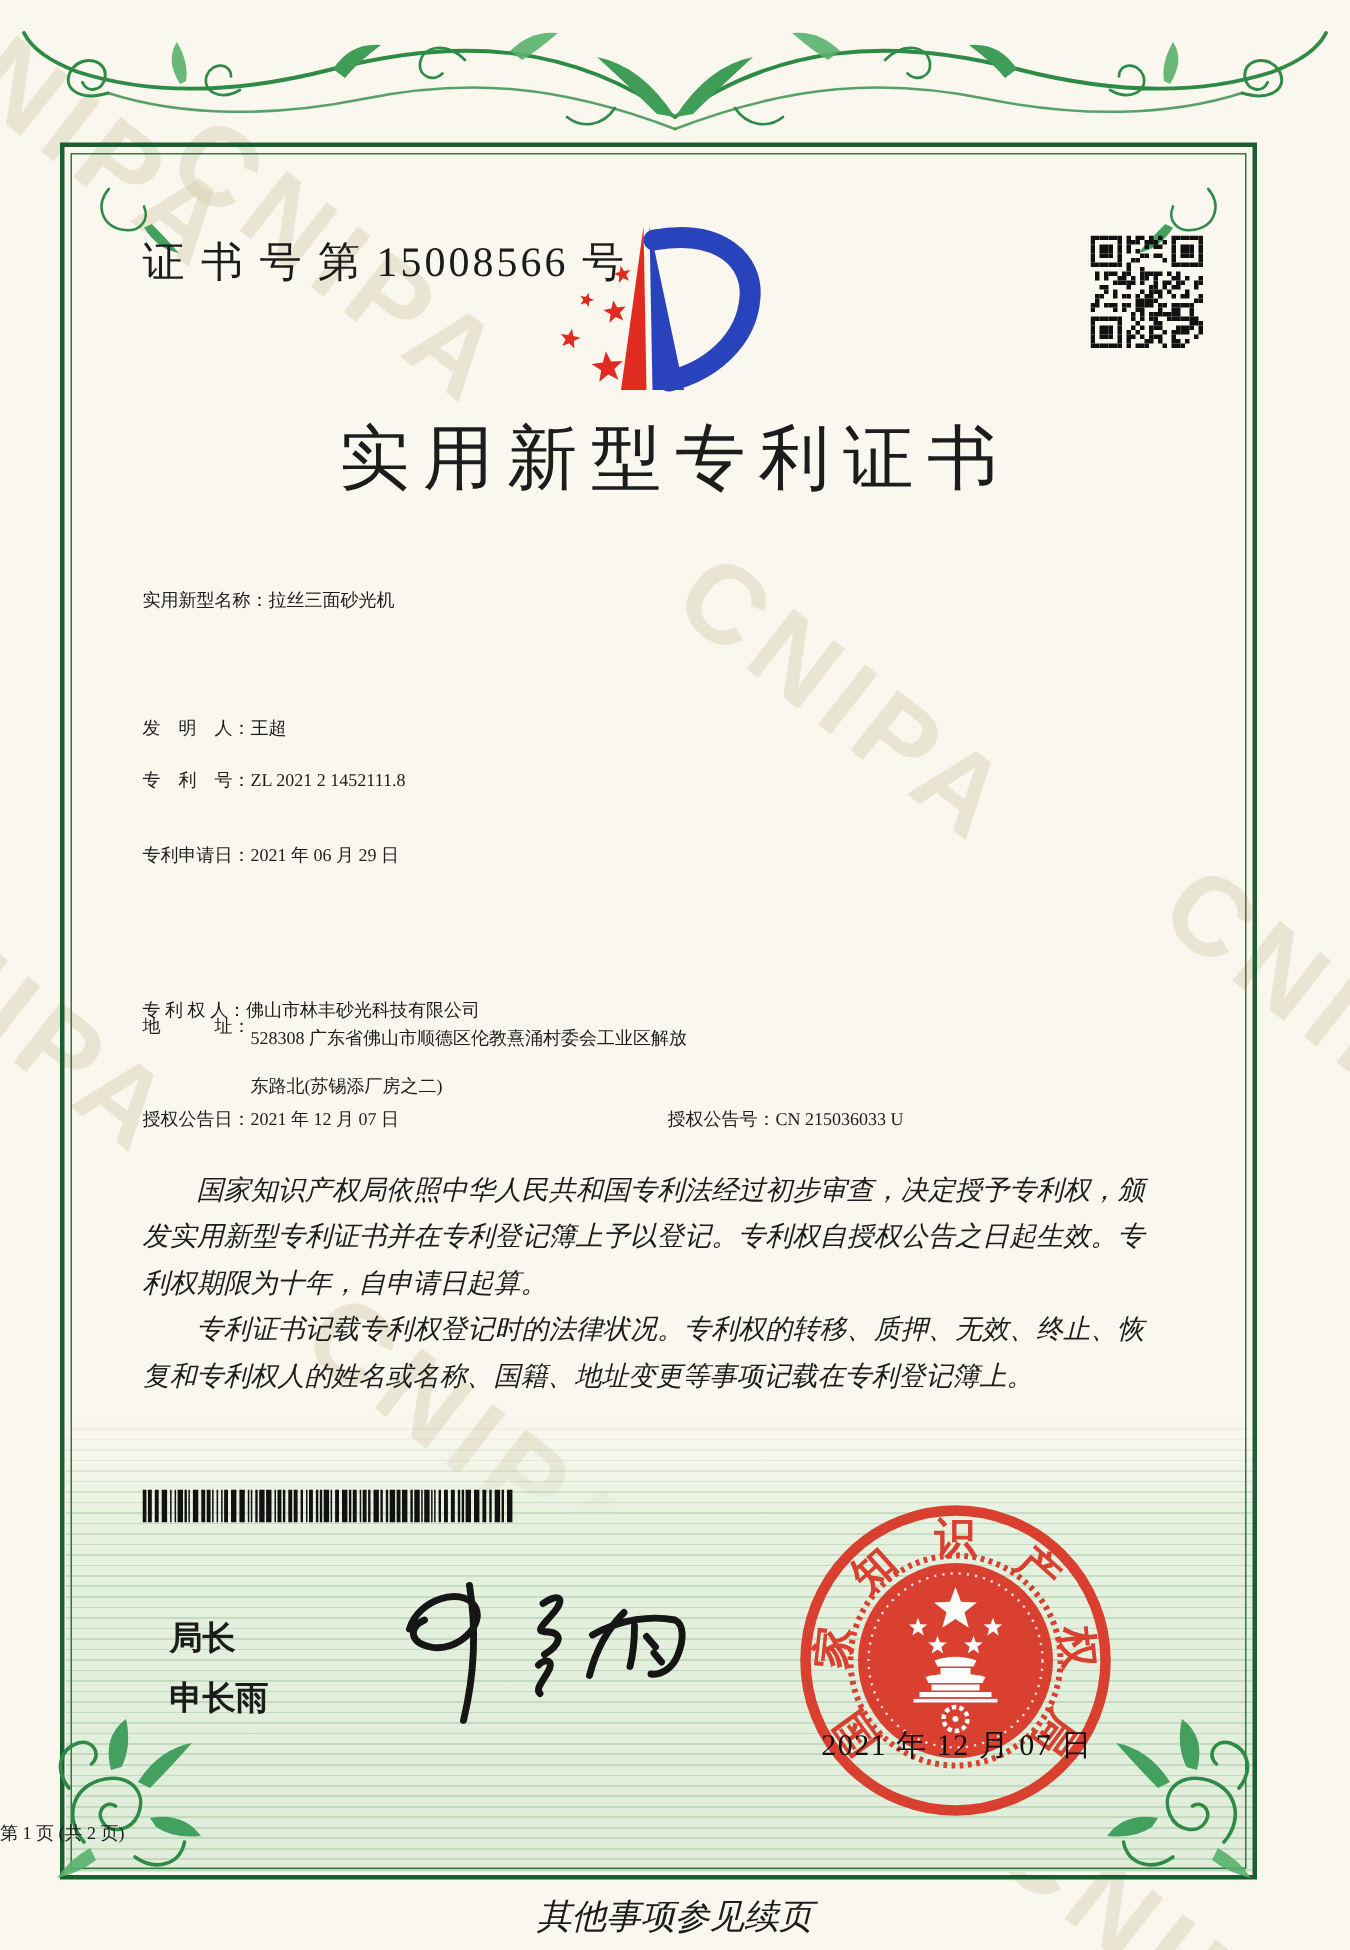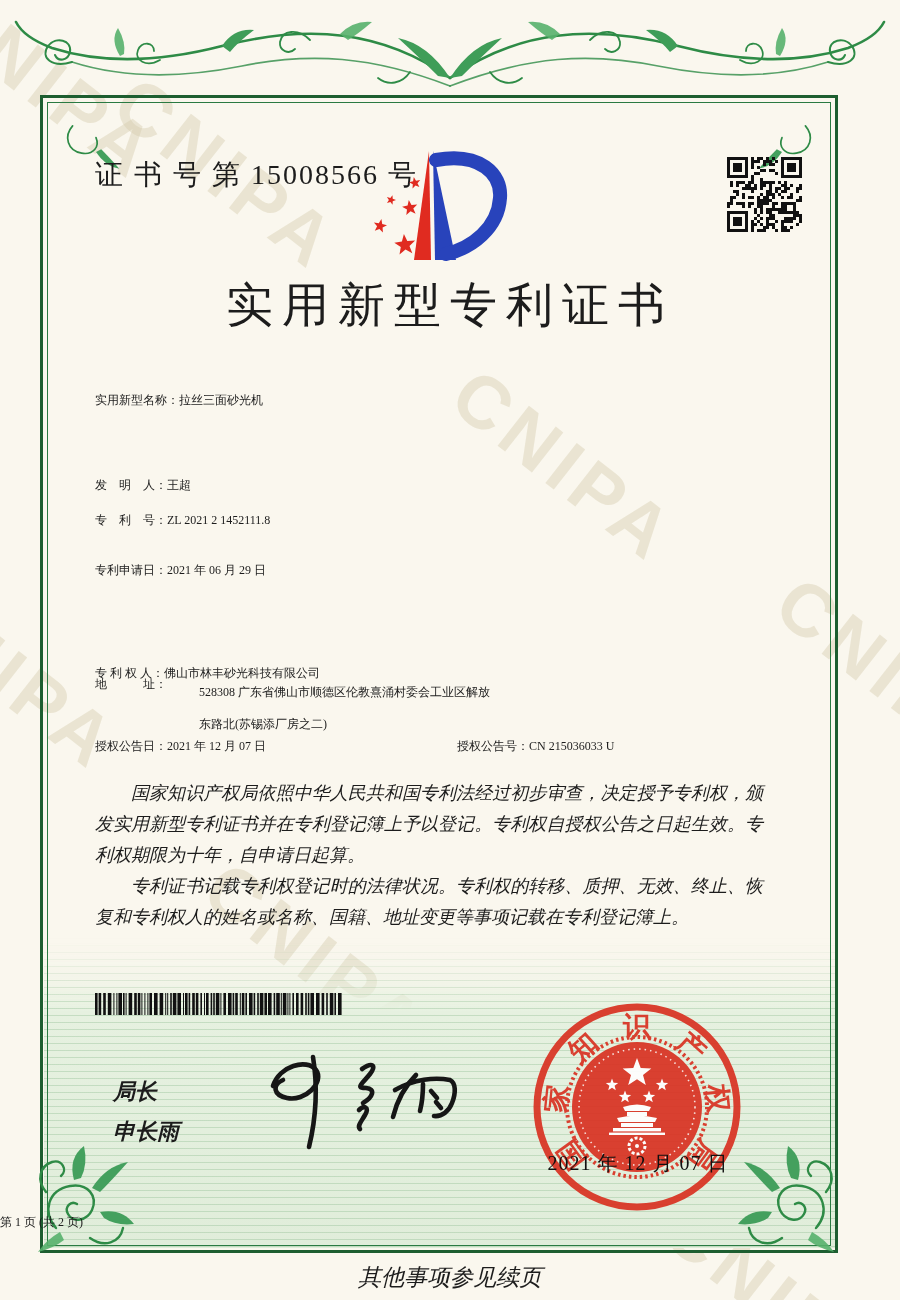--- a/index.html
+++ b/index.html
@@ -19,26 +19,26 @@
   
   .frame{position:absolute;left:40px;top:95px;width:792px;height:1152px;
       border:3px solid #1d5e30;z-index:3;pointer-events:none;}
   .frame-inner{position:absolute;inset:4px;border:1px solid #2a7a42;}
   .content{position:absolute;inset:0;z-index:4;}
   .certno{position:absolute;left:95px;top:156px;font-size:28px;letter-spacing:2px;}
   .title{position:absolute;left:0;top:274px;width:100%;text-align:center;font-size:47px;
       font-weight:normal;letter-spacing:9px;}
   .row{position:absolute;left:95px;font-size:12px;white-space:nowrap;}
   .row .lbl{display:inline-block;}
-  .addr-val{display:inline-block;vertical-align:top;white-space:normal;width:600px;line-height:32px;margin-left:32px;}
+  .addr-val{display:inline-block;vertical-align:top;white-space:normal;width:600px;line-height:32px;}
   .paras{position:absolute;left:95px;top:778px;width:668px;font-size:18px;line-height:31px;
       font-style:italic;text-align:justify;}
   .paras p{margin:0;text-indent:2em;}
   .officials{position:absolute;left:113px;top:1072px;font-size:22px;font-weight:600;
-      font-family:"Liberation Sans","DejaVu Sans",sans-serif;line-height:40px;z-index:5;font-style:italic;}
+      font-family:"Liberation Sans","DejaVu Sans",sans-serif;line-height:40px;z-index:5;}
   .seal{position:absolute;left:528px;top:998px;width:218px;height:218px;z-index:6;}
   .seal-date{position:absolute;left:533px;top:1150px;width:210px;text-align:center;font-size:20px;
       letter-spacing:1px;color:#101010;z-index:7;}
   .pageinfo{position:absolute;left:0;top:1214px;width:100%;text-align:left;font-size:12px;z-index:5;}
   .contnote{position:absolute;left:0;top:1262px;width:100%;text-align:center;font-size:23px;
       font-style:italic;z-index:5;}
   .barcode{position:absolute;left:95px;top:993px;z-index:5;}
   .qr{position:absolute;left:727px;top:157px;z-index:5;}
   .logo{position:absolute;left:350px;top:148px;z-index:5;}
   .signature{position:absolute;left:243px;top:1044px;z-index:5;}
@@ -451,21 +451,21 @@
     </div>
     <div class="row" style="top:618px;margin-top:47px;">
       <span class="lbl">专 利 权 人：</span><span>佛山市林丰砂光科技有限公司</span>
     </div>
     <div class="row" style="top:676px;">
       <span class="lbl" style="vertical-align:top;">地　　　址：</span><span class="addr-val"><span>528308 广东省佛山市顺德区伦教熹涌村委会工业区解放</span><br><span>东路北(苏锡添厂房之二)</span></span>
     </div>
     <div class="row" style="top:738px;">
       <span class="lbl">授权公告日：</span><span>2021 年 12 月 07 日</span>
     </div>
-    <div class="row" style="left:457px;top:738px;">
+    <div class="row" style="left:445px;top:738px;">
       <span class="lbl">授权公告号：</span><span>CN 215036033 U</span>
     </div>
 
     <div class="paras">
       <p>国家知识产权局依照中华人民共和国专利法经过初步审查，决定授予专利权，颁发实用新型专利证书并在专利登记簿上予以登记。专利权自授权公告之日起生效。专利权期限为十年，自申请日起算。</p>
       <p>专利证书记载专利权登记时的法律状况。专利权的转移、质押、无效、终止、恢复和专利权人的姓名或名称、国籍、地址变更等事项记载在专利登记簿上。</p>
     </div>
 
     <svg id="barcode" class="barcode" width="252" height="22">
         <rect x="0" y="0" width="2.6" height="22" fill="#111"></rect>

